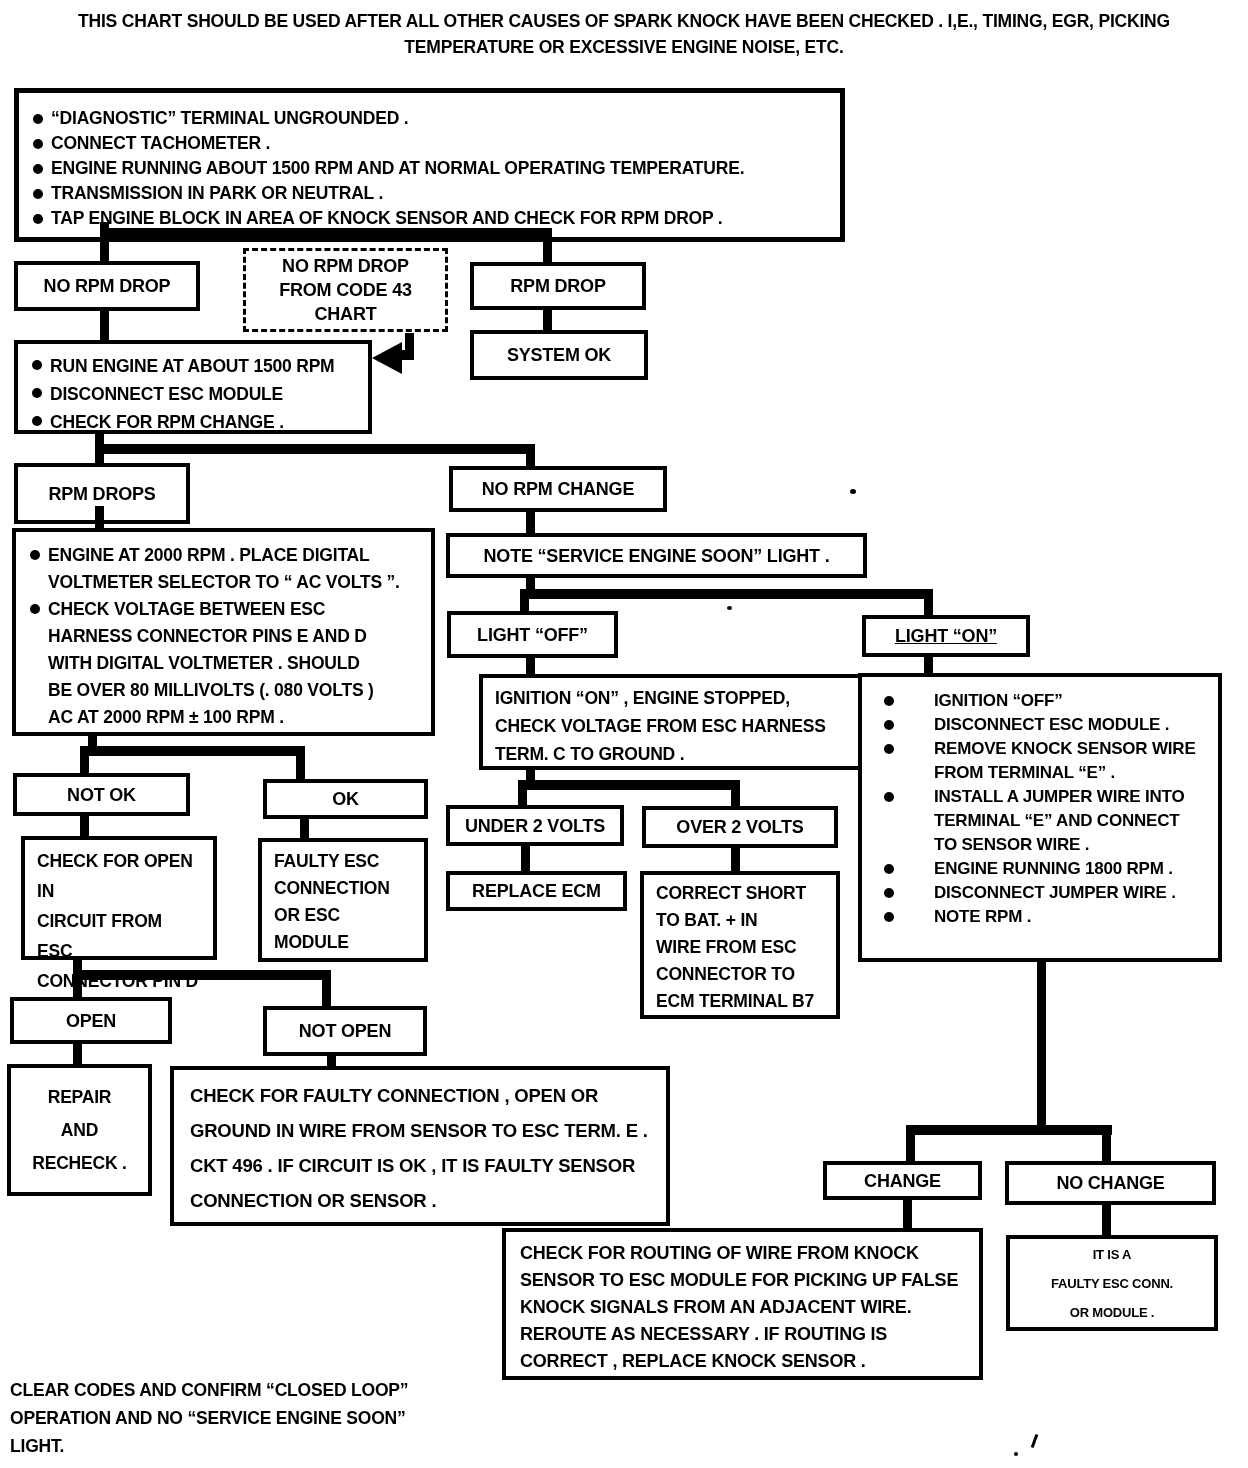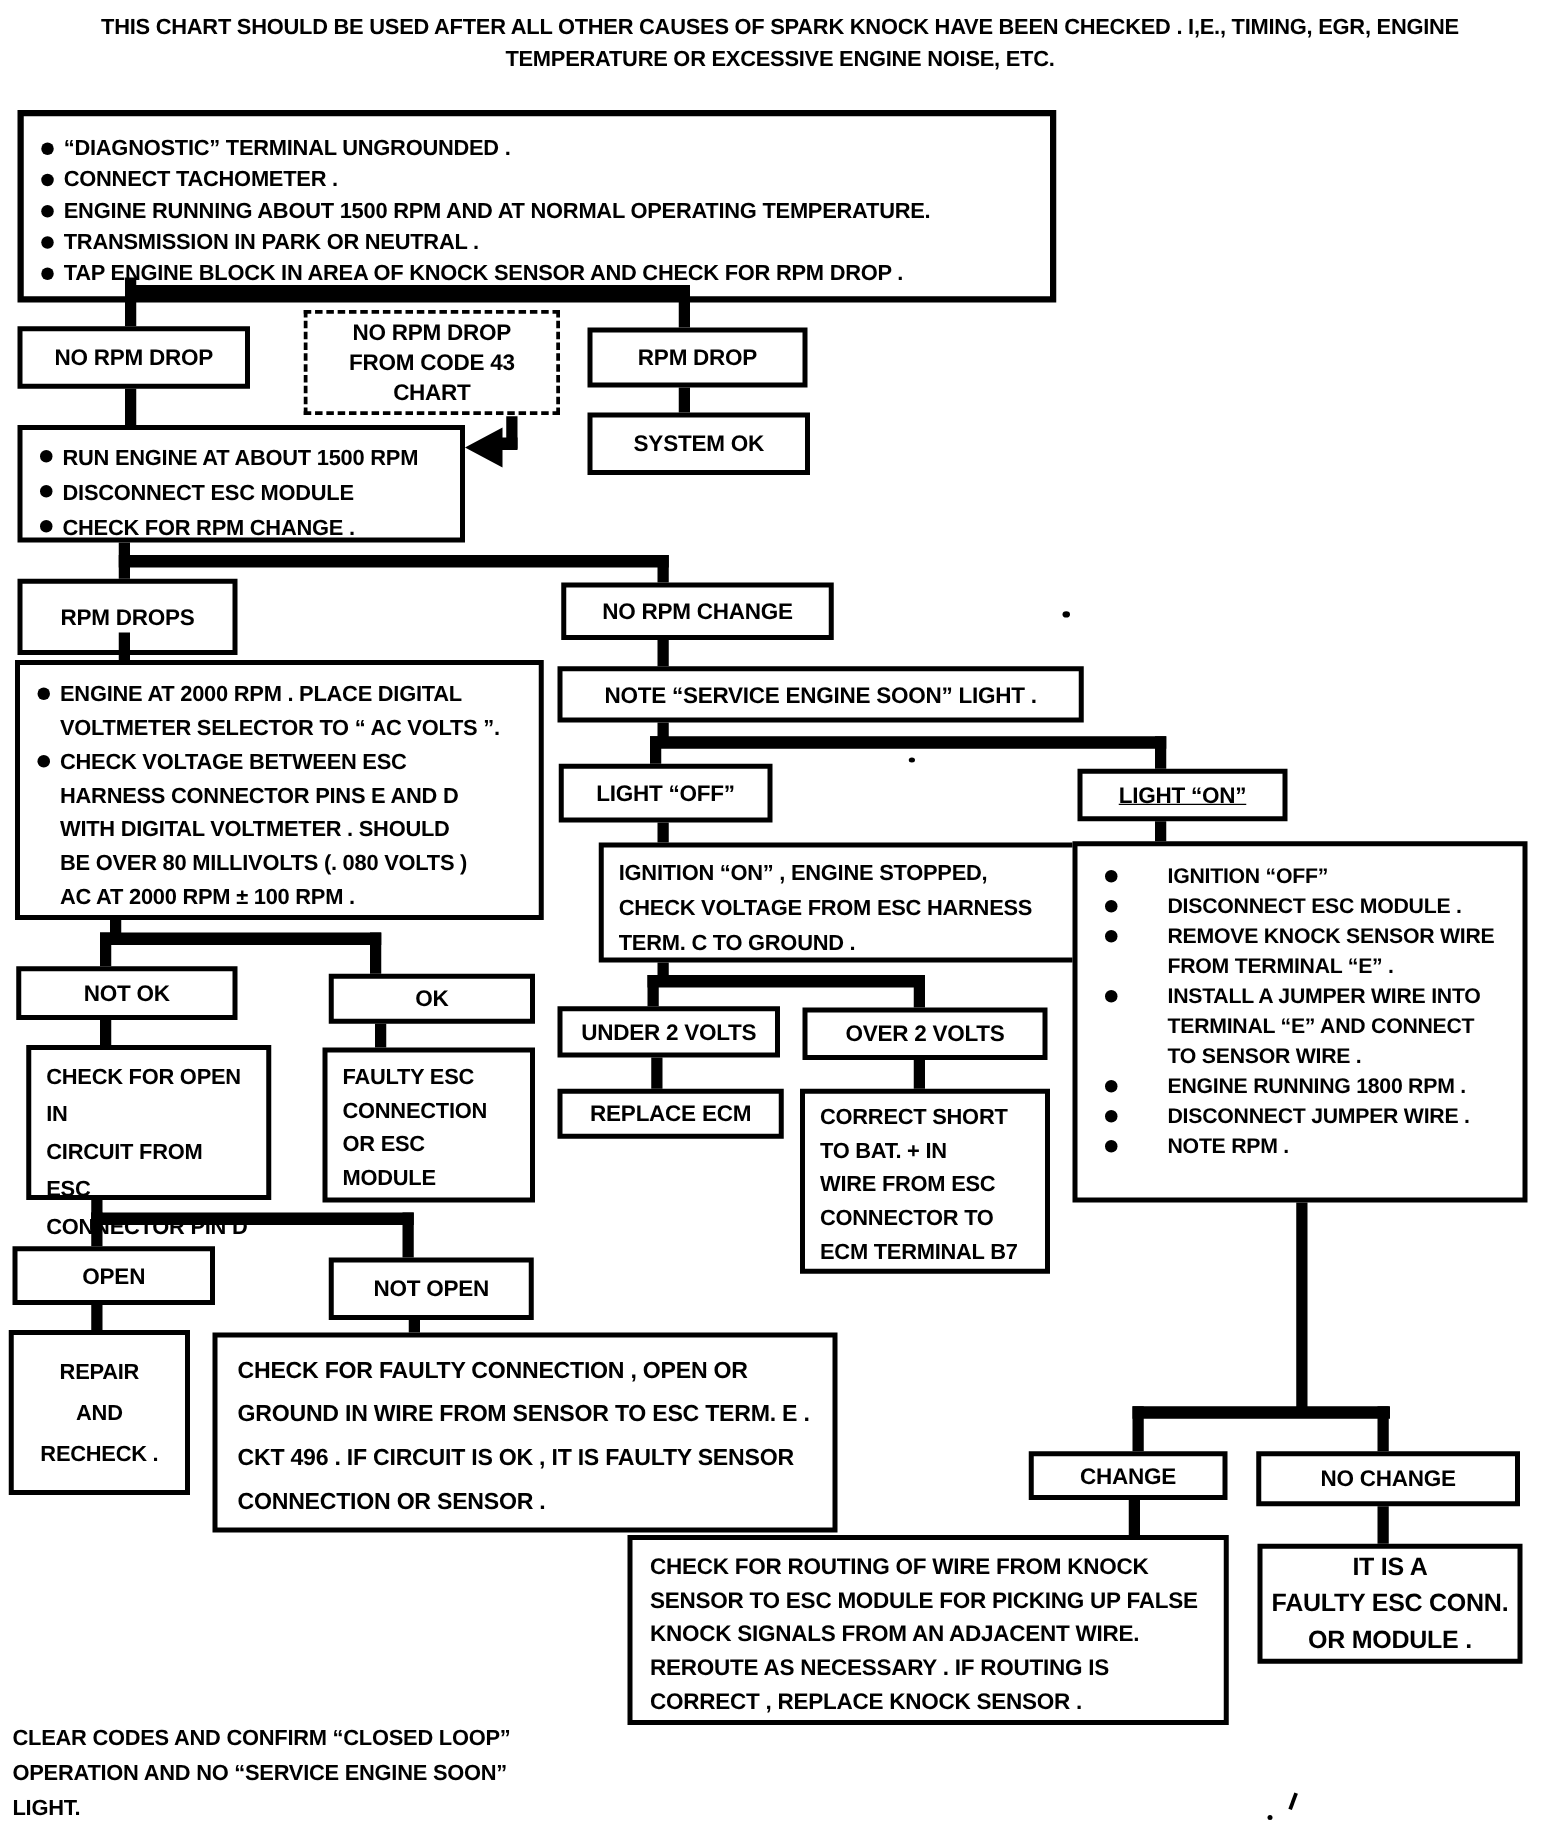--- a/index.html
+++ b/index.html
@@ -36,21 +36,21 @@
     border-right:30px solid #000;}
   .artifact{position:absolute;background:#000;border-radius:50%;}
   .artifact.slash{border-radius:0;transform:rotate(20deg);}
 </style>
 </head>
 <body>
 
 <div class="chart">
 
   <div class="hdr">
-    <div>THIS CHART SHOULD BE USED AFTER ALL OTHER CAUSES OF SPARK KNOCK HAVE BEEN CHECKED . I,E.,  TIMING, EGR, ENGINE</div>
+    <div>THIS CHART SHOULD BE USED AFTER ALL OTHER CAUSES OF SPARK KNOCK HAVE BEEN CHECKED . I,E.,  TIMING, EGR, PICKING</div>
     <div>TEMPERATURE OR EXCESSIVE ENGINE NOISE, ETC.</div>
   </div>
 
   <div class="bx blist" style="left:14px;top:68px;width:831px;height:154px;border-width:5px;padding-top:13px;margin-top:20px;">
       <div class="bullet">
         <span class="dot"></span>
         <span class="btxt">“DIAGNOSTIC” TERMINAL UNGROUNDED .</span>
       </div>
       <div class="bullet">
         <span class="dot"></span>
@@ -201,21 +201,21 @@
   <div class="bx lbl" style="left:823px;top:1161px;width:159px;height:39px;">CHANGE</div>
 
   <div class="bx lbl" style="left:1005px;top:1161px;width:211px;height:44px;">NO CHANGE</div>
 
   <div class="bx txt" style="left:502px;top:1228px;width:481px;height:152px;font-size:18px;line-height:27px;padding:8px 14px;">CHECK FOR ROUTING OF WIRE FROM KNOCK
 SENSOR TO ESC MODULE FOR PICKING UP FALSE
 KNOCK SIGNALS FROM AN ADJACENT WIRE.
 REROUTE AS NECESSARY . IF ROUTING IS
 CORRECT , REPLACE KNOCK SENSOR .</div>
 
-  <div class="bx lbl" style="left:1006px;top:1235px;width:212px;height:96px;line-height:29px;font-size:20px;">IT IS A
+  <div class="bx lbl" style="left:1006px;top:1235px;width:212px;height:96px;line-height:29px;font-size:13px;">IT IS A
 FAULTY ESC CONN.
 OR MODULE .</div>
 
   <div class="ftr">CLEAR CODES AND CONFIRM  “CLOSED LOOP”
 OPERATION AND NO “SERVICE ENGINE SOON”
 LIGHT.</div>
 
   <div class="vl" style="left:100px;top:222px;height:39px;"></div>
   <div class="hl" style="left:100px;top:228px;width:452px;"></div>
   <div class="vl" style="left:543px;top:228px;height:34px;"></div>

